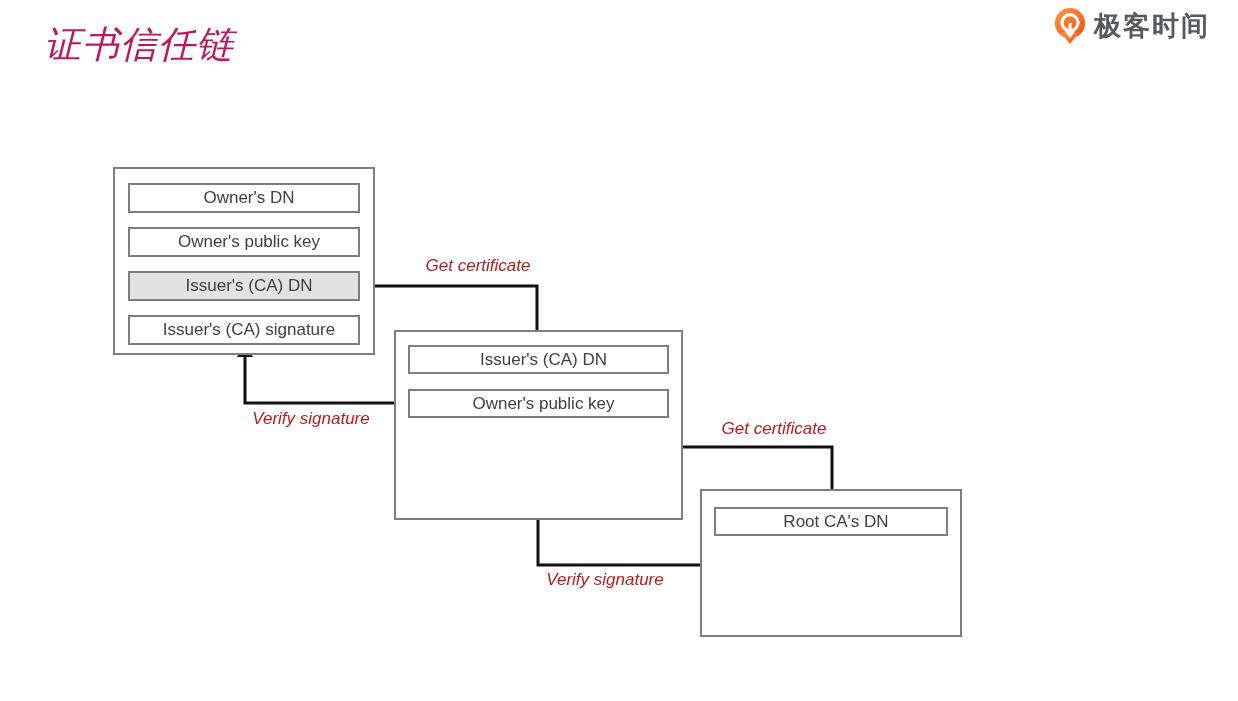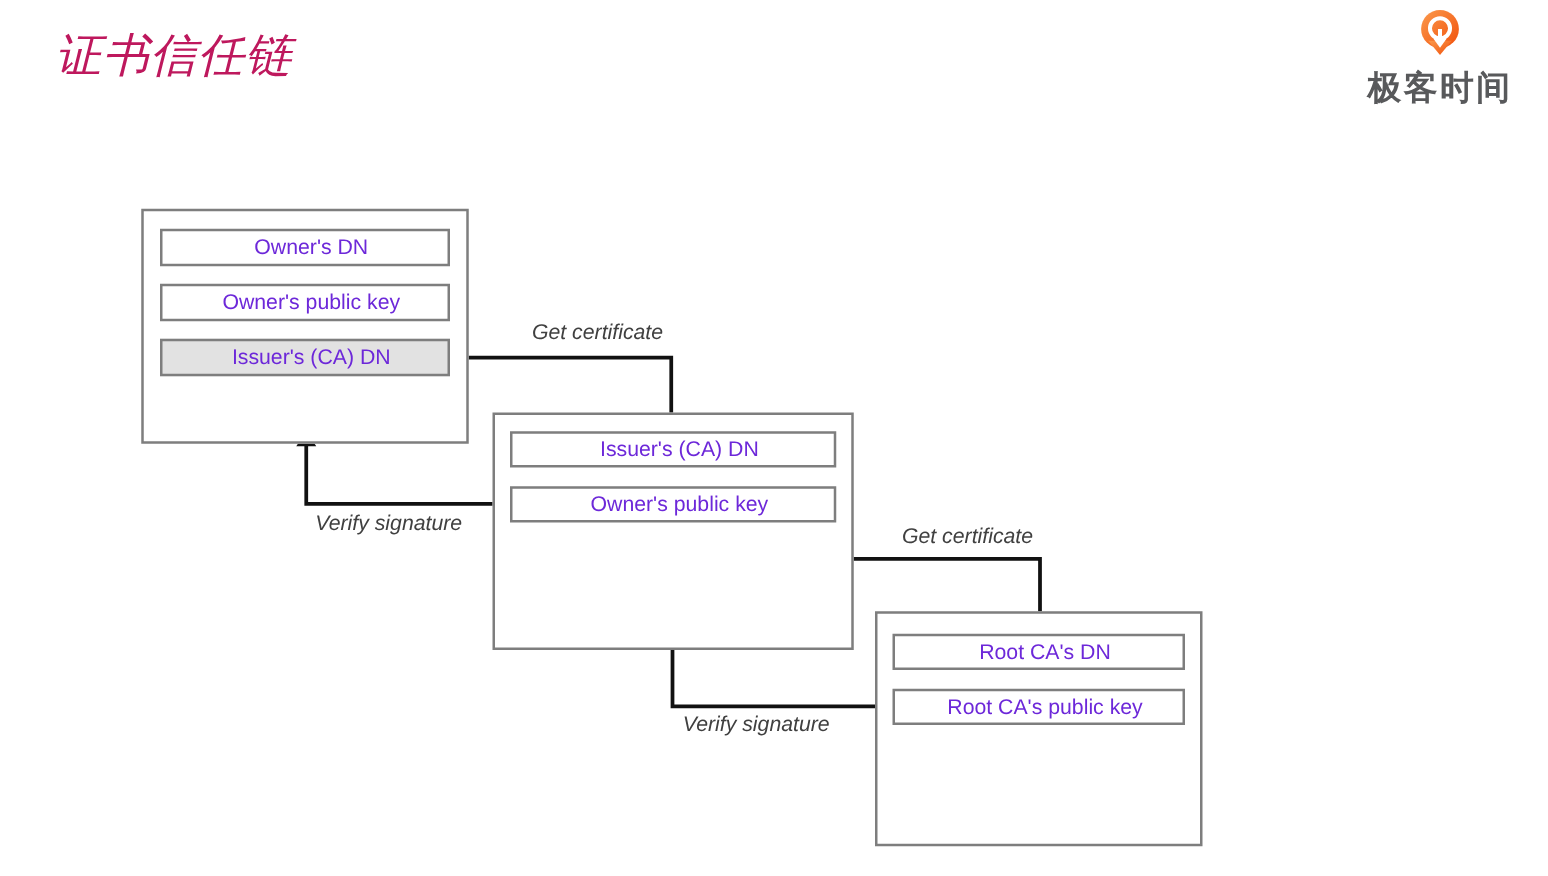--- a/index.html
+++ b/index.html
@@ -4,47 +4,47 @@
 <style>
   html,body { margin:0; padding:0; background:#ffffff; }
   .slide {
     position:relative; width:1238px; height:701px; background:#ffffff;
     font-family:"Liberation Sans", sans-serif; overflow:hidden;
   }
   .slide-title {
     position:absolute; left:44px; top:20px;
     font-size:37px; font-weight:400; color:#be185d; letter-spacing:1px;font-style:italic;
   }
-  .logo { position:absolute; top:7px; right:28px; display:flex; align-items:center; gap:7px;flex-direction:column; }
+  .logo { position:absolute; top:7px; right:28px; display:flex; align-items:center; gap:7px; }
   .logo-text { font-size:27px; font-weight:700; color:#58595b; letter-spacing:2px; }
 
   .cert-box {
     position:absolute; box-sizing:border-box; background:#ffffff;
     border:2px solid #7e7e7e;
   }
   .cert-row {
     box-sizing:border-box; height:30px; border:2px solid #7e7e7e; background:#ffffff;
     display:flex; align-items:center; justify-content:center;
-    font-size:17px; color:#6d28d9; white-space:nowrap;padding-left:10px;
+    font-size:17px; color:#404040; white-space:nowrap;padding-left:10px;
   }
   .cert-row.highlight { background:#e2e2e2; }
 
   #box-owner   { left:113px; top:167px; width:262px; height:188px; padding:14px 13px; }
   #box-owner   .cert-row { margin-bottom:14px; }
   #box-interm  { left:394px; top:330px; width:289px; height:190px; padding:13px 12px; }
   #box-interm  .cert-row { height:29px; margin-bottom:15px; }
-  #box-root    { left:700px; top:489px; width:262px; height:188px; padding:16px 12px; }
+  #box-root    { left:700px; top:489px; width:262px; height:148px; padding:16px 12px; }
   #box-root    .cert-row { height:29px; margin-bottom:15px; }
 
   .arrows-layer { position:absolute; left:0; top:0; pointer-events:none; }
   .arrow-line { fill:none; stroke:#111111; stroke-width:3; }
   .arrow-head { fill:#111111; stroke:none; }
 
   .arrow-label {
-    position:absolute; font-size:17px; font-style:italic; color:#404040;
+    position:absolute; font-size:17px; font-style:italic; color:#b91c1c;
     text-align:center; white-space:nowrap;
   }
   #lbl-get1    { left:408px; top:256px; width:140px; }
   #lbl-verify1 { left:236px; top:409px; width:150px; }
   #lbl-get2    { left:704px; top:419px; width:140px; }
   #lbl-verify2 { left:530px; top:570px; width:150px; }
 </style>
 </head>
 <body>
 
@@ -87,30 +87,30 @@
     <g>
       <polyline class="arrow-line" points="712,565 538,565 538,516"></polyline>
       <polygon class="arrow-head" points="530,517 546,517 538,505"></polygon>
     </g>
   </svg>
 
   <div class="cert-box" id="box-owner">
     <div class="cert-row">Owner's DN</div>
     <div class="cert-row">Owner's public key</div>
     <div class="cert-row highlight">Issuer's (CA) DN</div>
+    <div class="cert-row">Issuer's (CA) signature</div>
   </div>
 
   <div class="cert-box" id="box-interm">
     <div class="cert-row">Issuer's (CA) DN</div>
     <div class="cert-row">Owner's public key</div>
   </div>
 
   <div class="cert-box" id="box-root">
     <div class="cert-row">Root CA's DN</div>
-    <div class="cert-row">Root CA's public key</div>
   </div>
 
   <div class="arrow-label" id="lbl-get1">Get certificate</div>
   <div class="arrow-label" id="lbl-verify1">Verify signature</div>
   <div class="arrow-label" id="lbl-get2">Get certificate</div>
   <div class="arrow-label" id="lbl-verify2">Verify signature</div>
 
 </div>
 
 </body></html>

